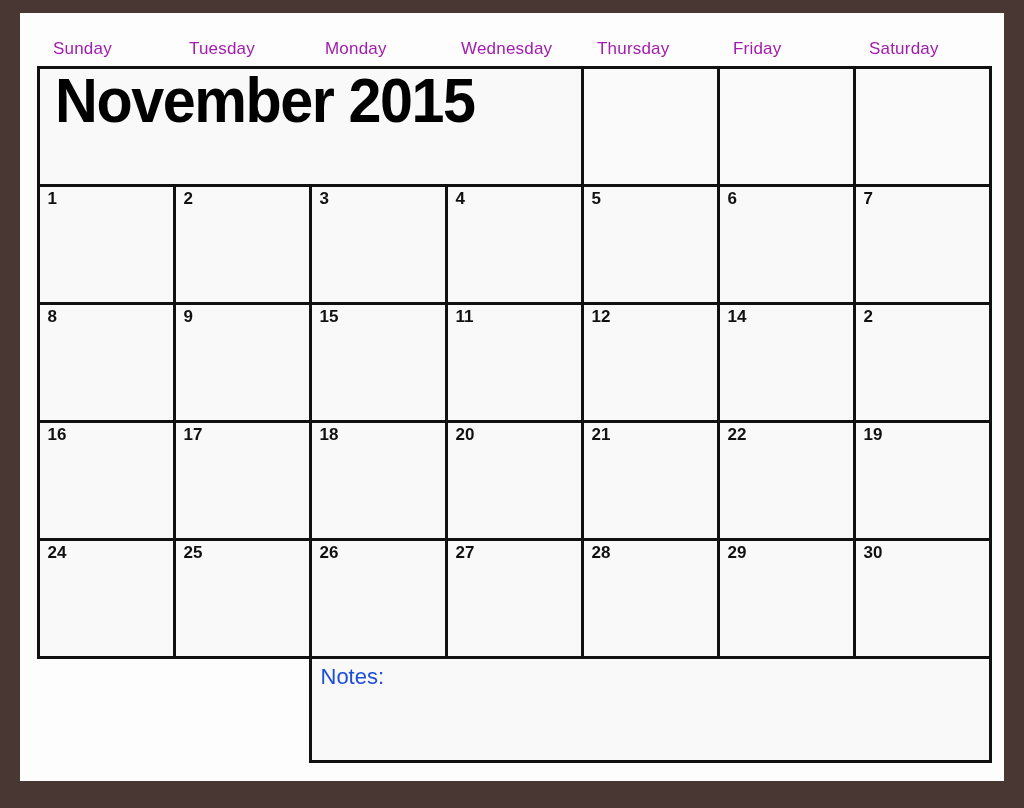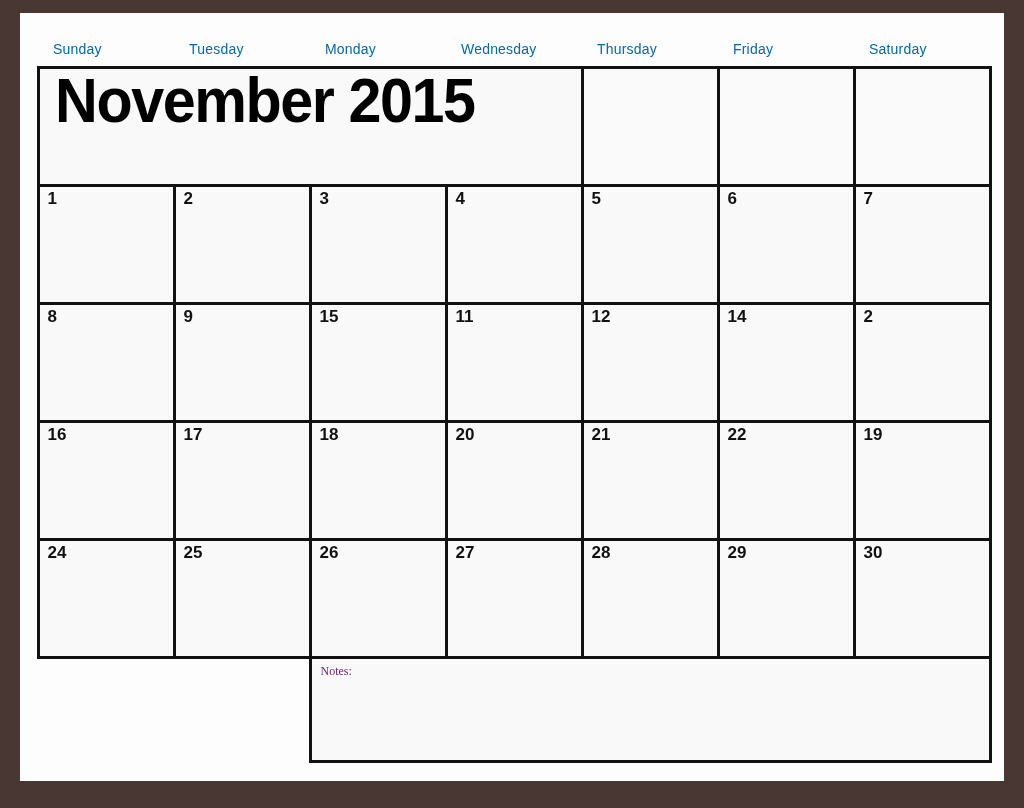--- a/index.html
+++ b/index.html
@@ -40,22 +40,22 @@
   #dow-row {
     position: absolute;
     left: 18px;
     top: 16px;
     width: 952px;
     height: 40px;
     display: flex;
   }
   .dow {
     flex: 1 1 0;
-    font-size: 14px;
-    color: #0369a1;
+    font-size: 17px;
+    color: #a21caf;
     letter-spacing: .2px;
     padding-left: 15px;
     box-sizing: border-box;
     line-height: 40px;
     white-space: nowrap;
   }
 
   
   #grid {
     position: absolute;
@@ -109,24 +109,23 @@
 
   
   .notes-cell {
     grid-column: 3 / span 5;
     grid-row: 6;
   }
   #notes-label {
     position: absolute;
     left: 9px;
     top: 5px;
-    font-size: 12px;
-    color: #701a75;
+    font-size: 22px;
+    color: #1d4ed8;
     line-height: 1.2;
-    font-family: Liberation Serif, serif;
   }
 </style>
 </head>
 <body>
 
 <div id="frame">
   <div id="page">
 
     <div id="dow-row">
       <div class="dow">Sunday</div>

